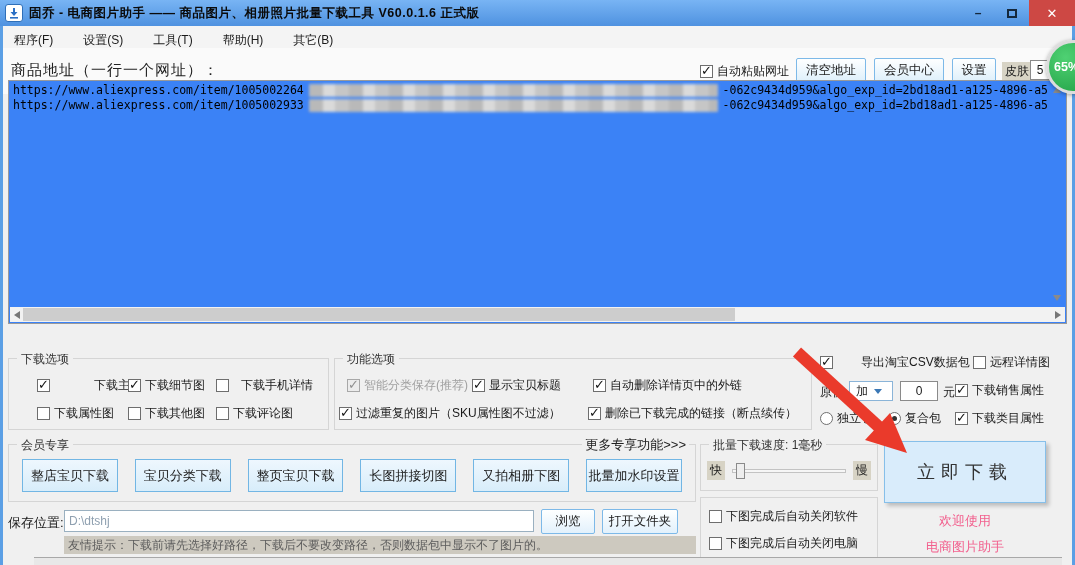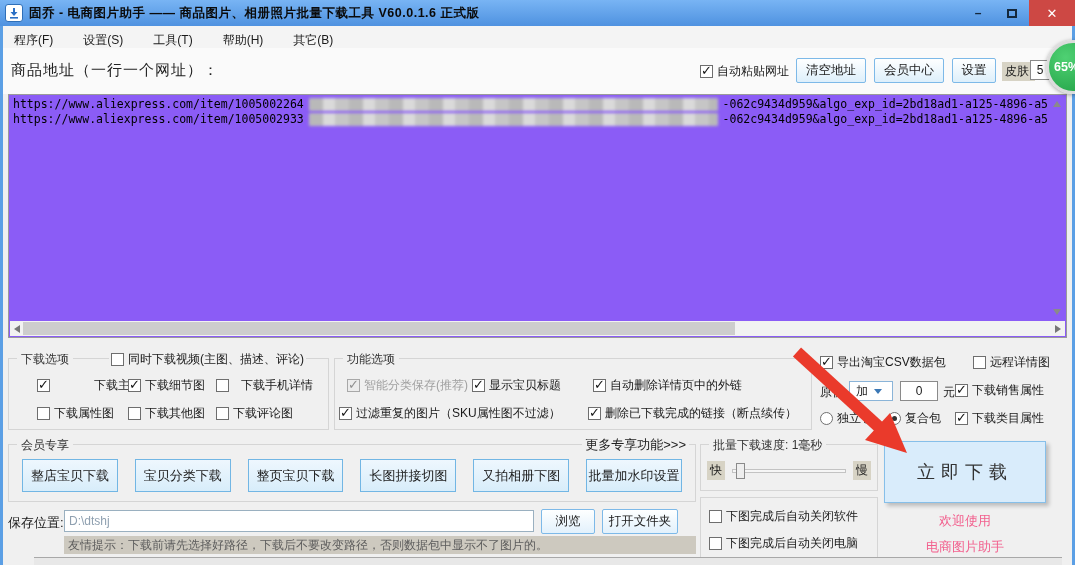--- a/index.html
+++ b/index.html
@@ -41,21 +41,21 @@
   .skin-box { position:absolute; left:1027px; top:12px; width:20px; height:20px; background:#fff;
     border:1px solid #8a8a8a; text-align:center; line-height:18px; }
   .skin-spin { position:absolute; left:1049px; top:12px; width:11px; height:20px; display:flex; flex-direction:column; }
   .skin-spin span { flex:1; background:#f1f1f1; border:1px solid #aaa; display:flex; align-items:center; justify-content:center; }
   .gauge { position:absolute; left:1046px; top:40px; width:54px; height:54px; border-radius:50%;
     background:radial-gradient(circle at 35% 30%, #4fd173, #1f9e43); border:3px solid #dcdcdc;
     box-shadow:0 1px 4px rgba(0,0,0,.35); color:#fff; font-weight:bold; font-size:12.5px;
     display:flex; align-items:center; padding-left:5px; z-index:7; }
 
   
-  .urlbox { position:absolute; left:8px; top:94px; width:1059px; height:244px; background:#8b5cf6;
+  .urlbox { position:absolute; left:8px; top:80px; width:1059px; height:244px; background:#3b82f6;
     border:1px solid #9a9a9a; }
   .url-line { display:flex; align-items:center; font-family:"DejaVu Sans Mono","Liberation Mono",monospace;
     font-size:11.5px; line-height:15px; padding:0 18px 0 4px; color:#000; }
   .url-blur { flex:1; height:13px; margin:0 5px; border-radius:1px;
     background:repeating-linear-gradient(90deg,#b9b9b9 0 14px,#dadada 14px 26px,#c6c6c6 26px 40px);
     filter:blur(1.5px); }
   .vtri-up { position:absolute; right:5px; top:6px; width:0; height:0;
     border-left:4px solid transparent; border-right:4px solid transparent; border-bottom:6px solid #8a8a8a; }
   .vtri-down { position:absolute; right:5px; bottom:22px; width:0; height:0;
     border-left:4px solid transparent; border-right:4px solid transparent; border-top:6px solid #8a8a8a; }
@@ -200,24 +200,20 @@
     <span class="vtri-down"></span>
     <div class="hscroll">
       <span class="htri-left"></span>
       <span class="htri-right"></span>
       <span class="hthumb"></span>
     </div>
   </div>
 
   <div class="grp grp-download">
     <span class="legend nw">下载选项</span>
-    <div class="opt" style="left:100px; top:-8px; background:#f0f0f0; padding:0 2px;">
-      <span class="cb"></span>
-      <span class="lbl nw">同时下载视频(主图、描述、评论)</span>
-    </div>
     <div class="opt" style="left:28px; top:18px;gap:40px;">
       <span class="cb checked"></span>
       <span class="lbl nw">下载主图</span>
     </div>
     <div class="opt" style="left:119px; top:18px;">
       <span class="cb checked"></span>
       <span class="lbl nw">下载细节图</span>
     </div>
     <div class="opt" style="left:207px; top:18px;gap:8px;">
       <span class="cb"></span>
@@ -255,21 +251,21 @@
       <span class="cb checked"></span>
       <span class="lbl nw">过滤重复的图片（SKU属性图不过滤）</span>
     </div>
     <div class="opt" style="left:253px; top:46px;">
       <span class="cb checked"></span>
       <span class="lbl nw">删除已下载完成的链接（断点续传）</span>
     </div>
   </div>
 
   <div class="export-opts">
-    <div class="opt" style="left:4px; top:4px;">
+    <div class="opt" style="left:4px; top:4px;gap:24px;">
       <span class="cb checked"></span>
       <span class="lbl nw">导出淘宝CSV数据包</span>
     </div>
     <div class="opt" style="left:157px; top:4px;">
       <span class="cb"></span>
       <span class="lbl nw">远程详情图</span>
     </div>
     <span class="nw" style="position:absolute; left:4px; top:34px;">原价</span>
     <div class="combo" style="left:33px; top:31px; width:44px; padding-left:6px;">
       <span class="nw">加</span>

